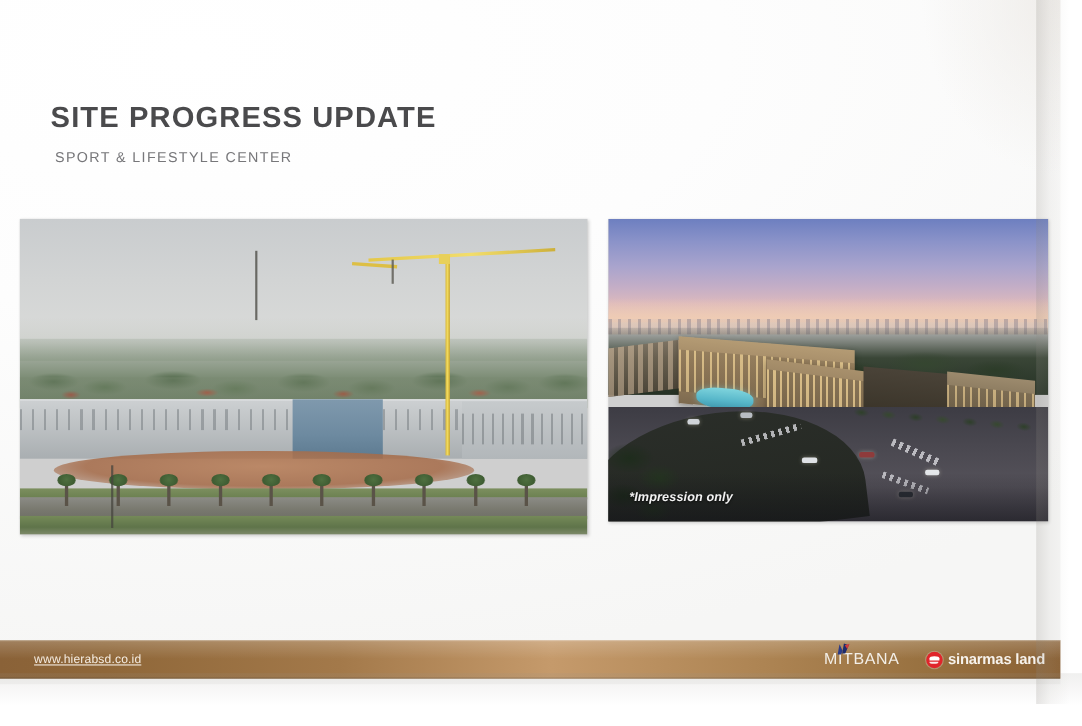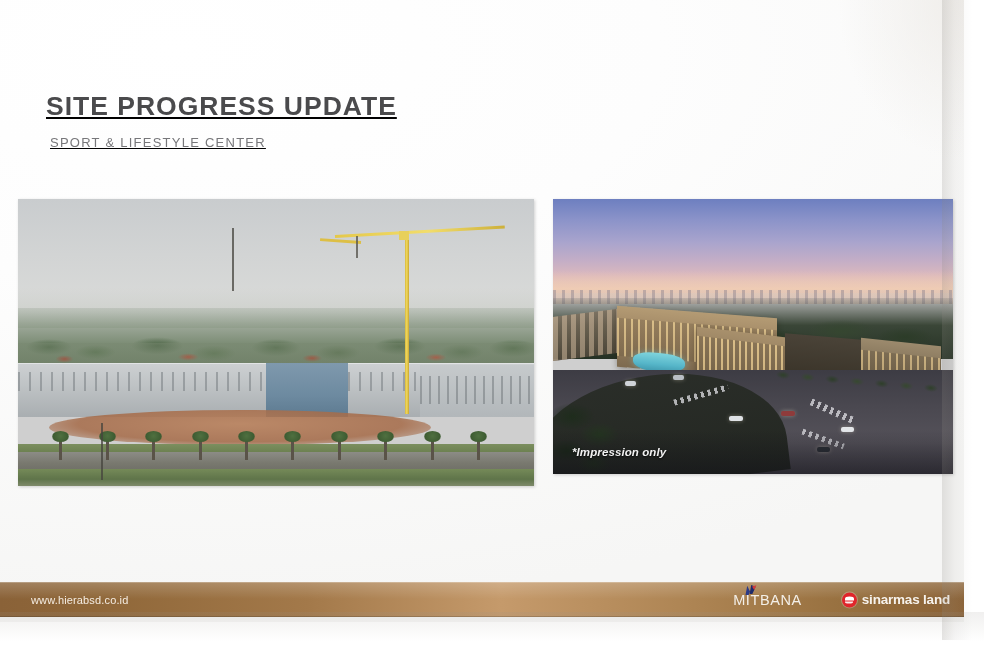--- a/index.html
+++ b/index.html
@@ -52,21 +52,21 @@
   .corner-fade {
     position: absolute;
     right: 0; top: 0;
     width: 150px; height: 190px;
     background: radial-gradient(120% 120% at 100% 0%,
                 rgba(236,233,229,.75) 0%, rgba(255,255,255,0) 70%);
     pointer-events: none;
   }
 
   
-  .title-block { position: absolute; left: 46px; top: 92px; text-decoration: underline; }
+  .title-block { position: absolute; left: 46px; top: 92px; }
 
   .main-title {
     font-size: 26.5px;
     font-weight: 700;
     letter-spacing: 1.0px;
     color: #4a4a4c;
     line-height: 1.1;
     white-space: nowrap;
   }
 
@@ -384,28 +384,29 @@
     pointer-events: none;
   }
   .footer-url {
     position: absolute;
     left: 31px; top: 50%;
     transform: translateY(-50%);
     font-size: 11px;
     color: #f4ece2;
     letter-spacing: .15px;
     white-space: nowrap;
+    text-decoration: underline;
   }
   .footer-logos {
     position: absolute;
     right: 14px; top: 50%;
     transform: translateY(-50%);
     display: flex;
     align-items: flex-end;
-    gap: 40px;
+    gap: 24px;
   }
 
   
   .logo-mitbana {
     position: relative;
     display: flex;
     align-items: flex-end;
   }
   .logo-mitbana-text {
     font-size: 14.5px;

